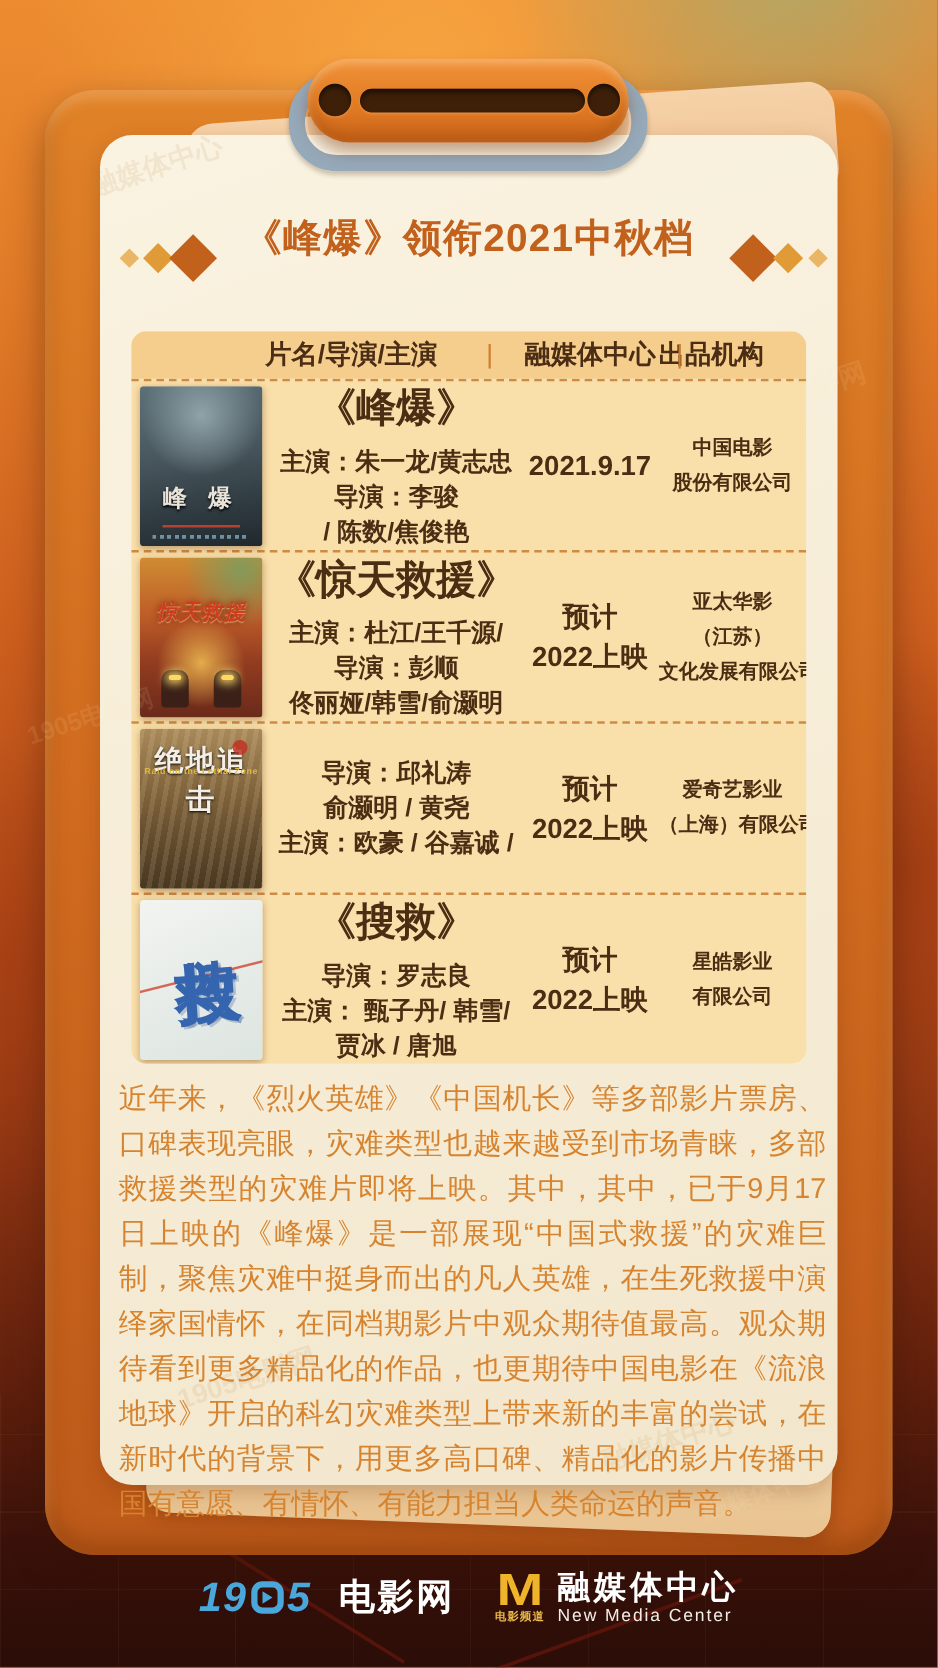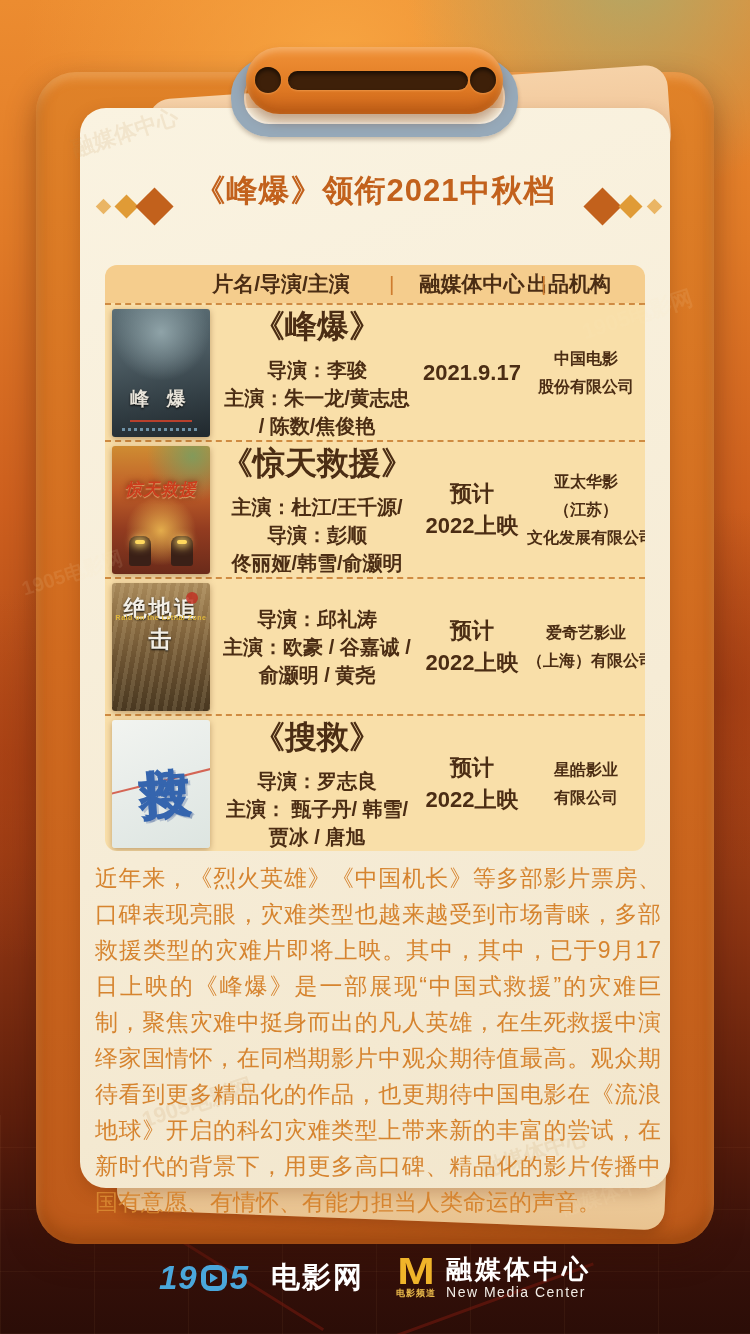--- a/index.html
+++ b/index.html
@@ -190,22 +190,22 @@
       <div class="trow">
         <div class="cell-poster">
           <div class="poster p1">
             <div class="pt">峰 爆</div>
             <div class="pline"></div>
             <div class="pcap"></div>
           </div>
         </div>
         <div class="cell-main">
           <div class="m-title">《峰爆》</div>
+          <div class="m-line">主演：朱一龙/黄志忠</div>
           <div class="m-line">导演：李骏</div>
-          <div class="m-line">主演：朱一龙/黄志忠</div>
           <div class="m-line">/ 陈数/焦俊艳</div>
         </div>
         <div class="cell-date">
           <div>2021.9.17</div>
           <div></div>
         </div>
         <div class="cell-org">
           <div>中国电影</div>
           <div>股份有限公司</div>
           <div></div>
@@ -240,22 +240,22 @@
       <div class="trow">
         <div class="cell-poster">
           <div class="poster p3">
             <div class="pt">绝地追击</div>
             <div class="pdot"></div>
             <div class="psub">Raid on the Lethal Zone</div>
           </div>
         </div>
         <div class="cell-main">
           <div class="m-line">导演：邱礼涛</div>
+          <div class="m-line">俞灏明 / 黄尧</div>
           <div class="m-line">主演：欧豪 / 谷嘉诚 /</div>
-          <div class="m-line">俞灏明 / 黄尧</div>
         </div>
         <div class="cell-date">
           <div>预计</div>
           <div>2022上映</div>
         </div>
         <div class="cell-org">
           <div>爱奇艺影业</div>
           <div>（上海）有限公司</div>
           <div></div>
         </div>

